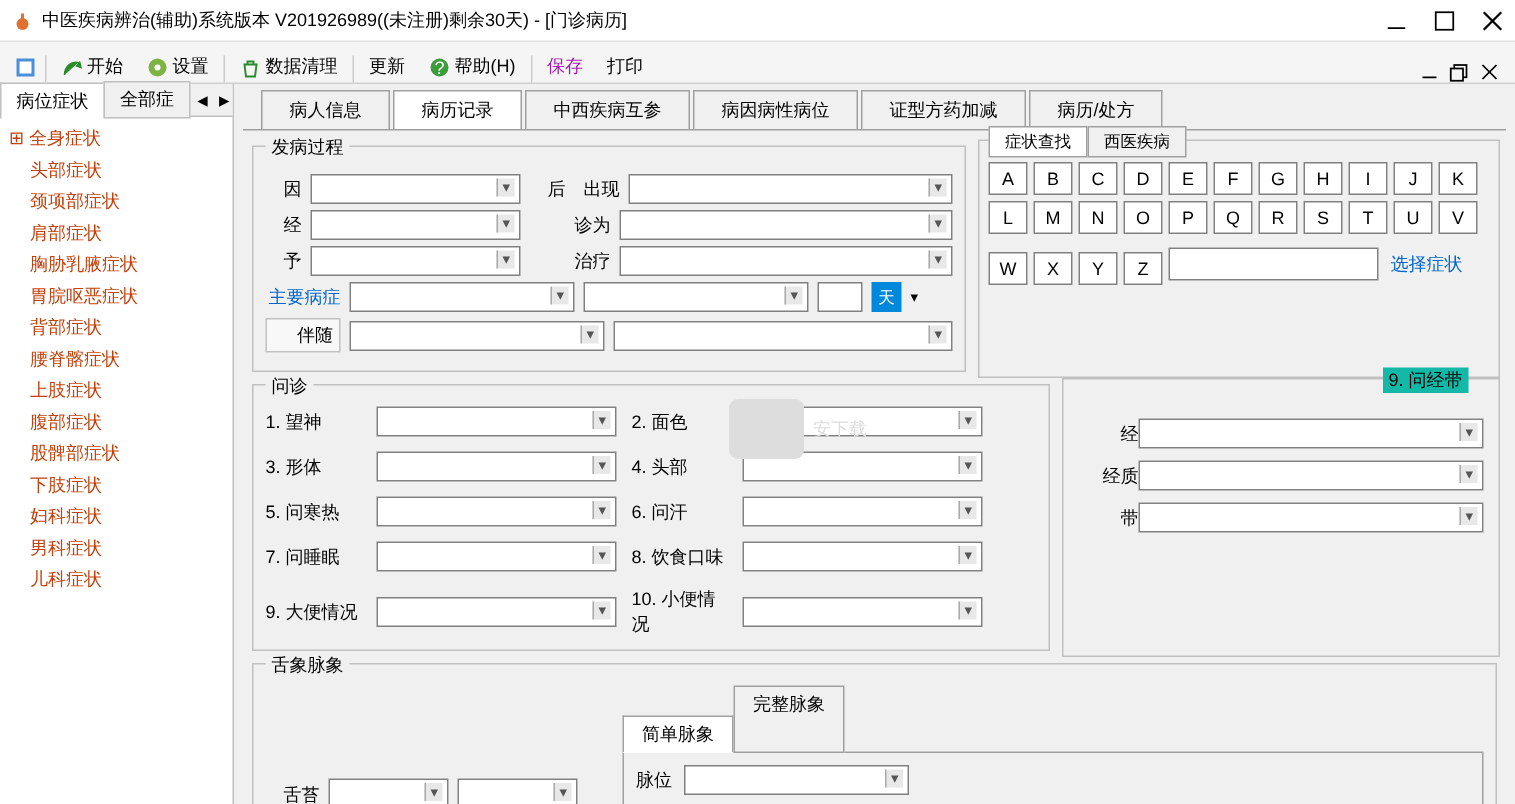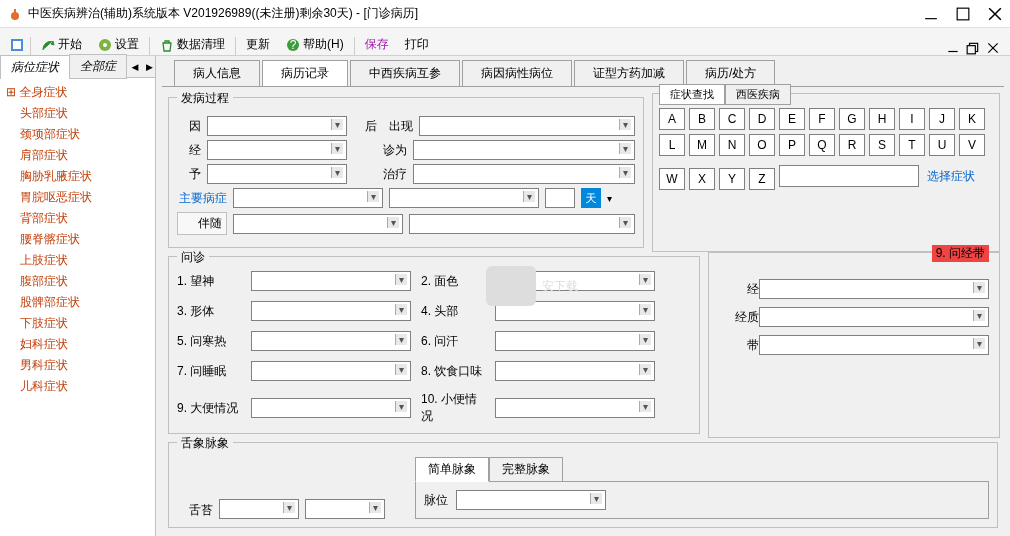--- a/index.html
+++ b/index.html
@@ -11,21 +11,21 @@
 .titlebar .winbtn { width: 14px; height: 14px; cursor: pointer; }
 .toolbar { height: 28px; background: #f5f5f5; display: flex; align-items: flex-end; padding: 0 6px; border-bottom: 1px solid #d0d0d0; }
 .tb-item { display: flex; align-items: center; gap: 3px; padding: 2px 8px; cursor: pointer; color: #000; }
 .tb-item.disabled { color: #a21caf; }
 .tb-sep { width: 1px; height: 18px; background: #ccc; margin: 0 2px; }
 .tb-right { margin-left: auto; display: flex; gap: 6px; padding-right: 4px; }
 .mdibtn { width: 14px; height: 14px; cursor: pointer; }
 .content { display: flex; height: calc(100% - 56px); }
 .leftpane { width: 156px; border-right: 1px solid #c0c0c0; display: flex; flex-direction: column; }
 .lefttabs { height: 22px; display: flex; align-items: center; border-bottom: 1px solid #c0c0c0; background: #f0f0f0; }
-.lefttab { padding: 3px 10px; border: 1px solid #c0c0c0; background: #fff; cursor: pointer; border-bottom: none; margin-right: -1px; font-style: italic; }
+.lefttab { padding: 3px 10px; border: 1px solid #c0c0c0; background: #fff; cursor: pointer; border-bottom: none; margin-right: -1px; }
 .lefttab.inactive { background: #f0f0f0; border-bottom: 1px solid #c0c0c0; }
 .lefttabs .scroll { margin-left: auto; padding: 0 2px; font-size: 9px; cursor: pointer; }
 .tree { padding: 4px 6px; overflow: auto; flex: 1; }
 .tree-item { padding: 2px 0 2px 14px; cursor: pointer; color: #c2410c; white-space: nowrap; }
 .tree-root { padding-left: 0; }
 .tree-root::before { content: "⊞ "; }
 .rightpane { flex: 1; background: #f0f0f0; padding: 6px 6px; overflow: hidden; position: relative; }
 .maintabs { height: 24px; display: flex; align-items: flex-end; margin-left: 12px; }
 .maintab { padding: 4px 18px; border: 1px solid #a0a0a0; background: #f0f0f0; cursor: pointer; margin-right: 2px; border-bottom: none; }
 .maintab.active { background: #fff; }
@@ -42,28 +42,28 @@
 .letterbox { border: 1px solid #c0c0c0; padding: 8px 6px 6px 6px; width: 348px; position: relative; }
 .lettabs { position: absolute; top: -10px; left: 6px; display: flex; }
 .lettab { padding: 2px 10px; border: 1px solid #a0a0a0; background: #fff; cursor: pointer; font-size: 11px; }
 .lettab.inactive { background: #f0f0f0; }
 .letters { display: flex; flex-wrap: wrap; gap: 4px; margin-top: 6px; }
 .letter { width: 26px; height: 22px; border: 1px solid #808080; background: #fff; display: flex; align-items: center; justify-content: center; cursor: pointer; }
 .letterinput { width: 140px; height: 22px; border: 1px solid #808080; background: #fff; }
 .selectzz { color: #0066cc; cursor: pointer; padding: 0 4px; }
 .wz-grid { display: grid; grid-template-columns: 64px 160px 64px 160px; row-gap: 10px; column-gap: 10px; align-items: center; }
 .wz-col2 { border: 1px solid #c0c0c0; padding: 18px 10px 10px 10px; width: 292px; position: relative; }
-.wz-col2 .legend { position: absolute; top: -8px; right: 10px; background: #ef4444; padding: 0 4px; }
+.wz-col2 .legend { position: absolute; top: -8px; right: 20px; background: #14b8a6; padding: 0 4px; }
 .jingrow { display: flex; align-items: center; margin: 8px 0; }
 .jingrow .lbl { width: 40px; }
 .jingrow .select { flex: 1; }
 .pulserow { display: flex; gap: 30px; }
 .pulsetabs { display: flex; margin-bottom: -1px; }
 .pulsetab { padding: 3px 12px; border: 1px solid #a0a0a0; cursor: pointer; }
-.pulsetab.active { background: #fff; border-bottom: 1px solid #fff; }
+.pulsetab.active { background: #fff; border-bottom: 1px solid #fff; margin-top: 20px; }
 .pulsetab.inactive { background: #f0f0f0; }
 .watermark { position: absolute; top: 210px; left: 330px; color: #ddd; font-size: 28px; pointer-events: none; display: flex; align-items: center; gap: 6px; }
 .watermark .wm-icon { width: 50px; height: 40px; border-radius: 6px; background: #ddd; }
 </style>
 </head>
 <body>
 
 <div class="titlebar">
   <span class="icon">
     <svg viewBox="0 0 14 14">

